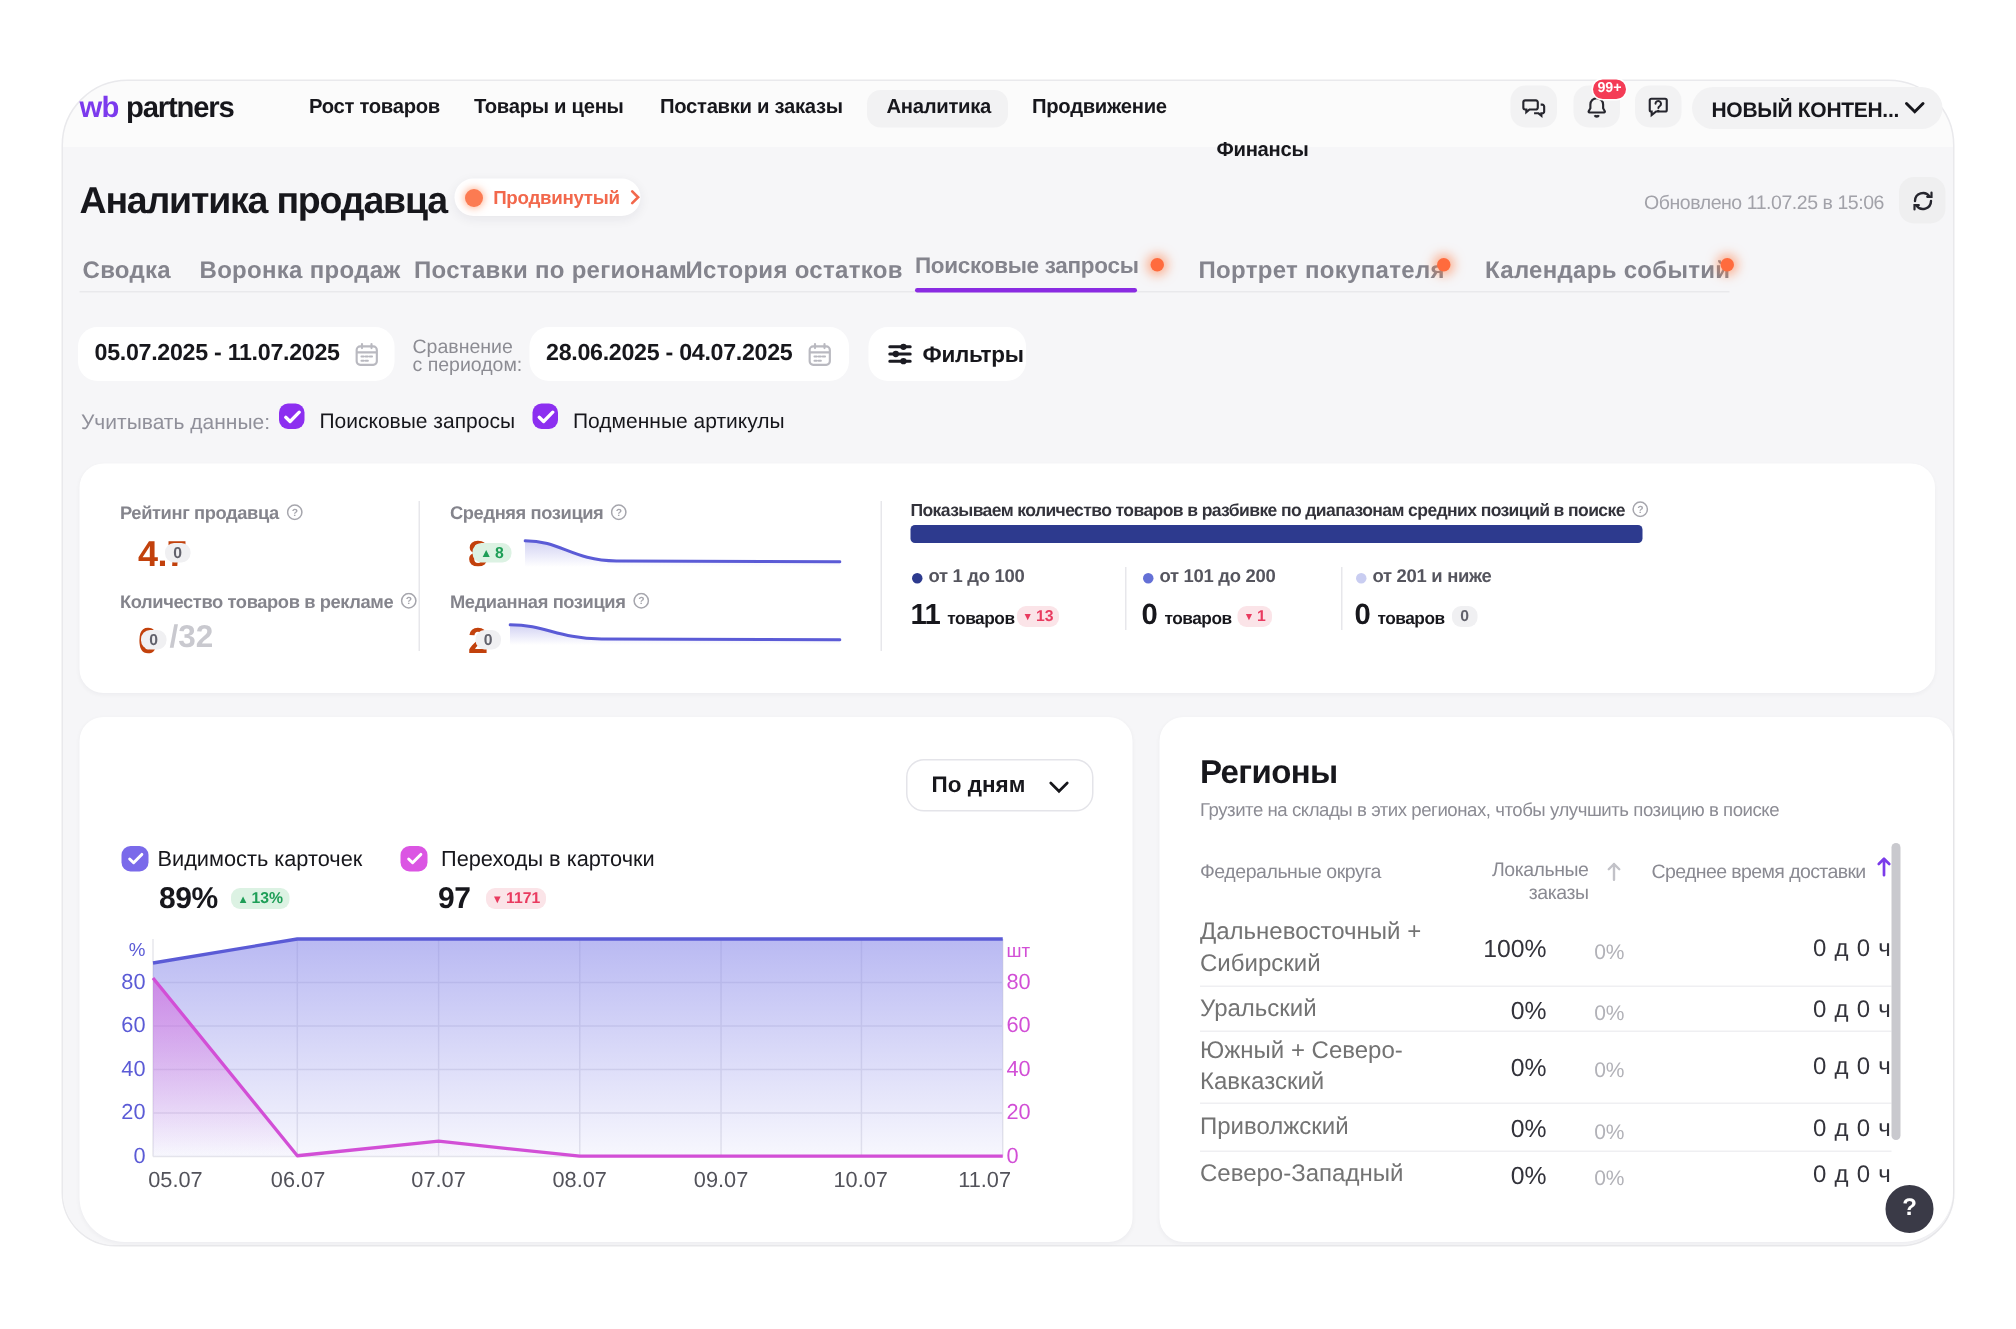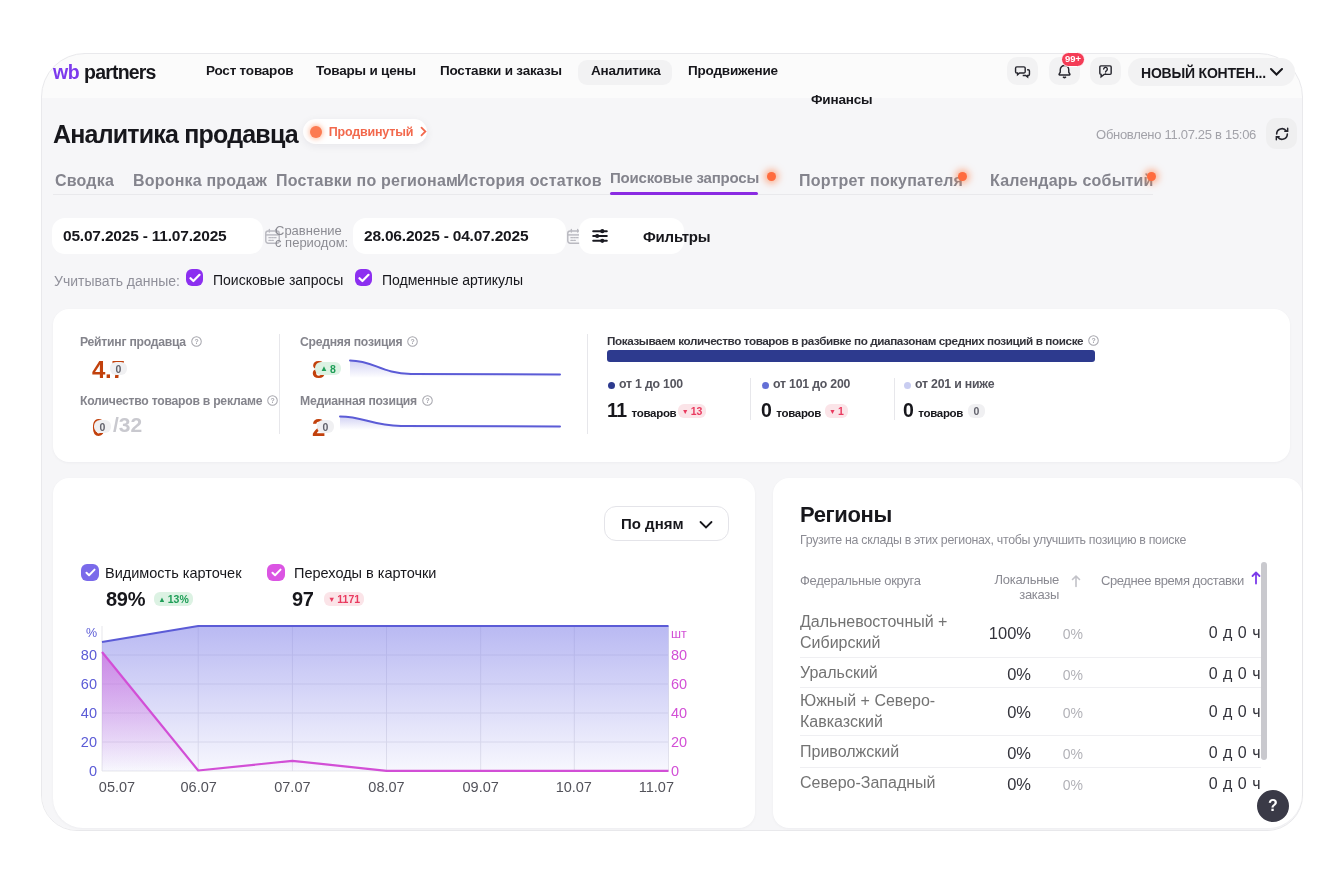--- a/index.html
+++ b/index.html
@@ -18,21 +18,21 @@
   .badge.green { background:#DCF2E3; color:#1E9E57; }
   .badge.red { background:#FBE4E8; color:#E93A5F; }
   .navitem { top:10px; font-size:13.5px; font-weight:700; color:#17171C; letter-spacing:-0.2px; }
   .hbtn { top:4px; width:31px; height:28px; background:#F2F2F3; border-radius:10px;
           display:flex; align-items:center; justify-content:center; }
   .tab { top:7px; font-size:16px; font-weight:700; color:#84848D; letter-spacing:0.2px; }
   .tabdot { top:7px; width:9px; height:9px; border-radius:50%; background:#FF6B3D;
             box-shadow:0 0 7px 2.5px rgba(255,125,70,0.6); }
   .inputbox { top:218px; height:36px; background:#fff; border-radius:13px; display:flex;
               align-items:center; padding:0 10px 0 11px; font-size:15.5px; font-weight:700;
-              color:#17171C; letter-spacing:-0.2px; justify-content:space-between;gap:28px; }
+              color:#17171C; letter-spacing:-0.2px; justify-content:space-between; }
   .calsvg { margin-left:9px; }
   .inputbox svg { flex:0 0 auto; }
   .cb { width:17px; height:17px; border-radius:6px; background:#8C2FF0; display:flex;
         align-items:center; justify-content:center; }
   .slabel { font-size:12.2px; color:#84848C; font-weight:700; letter-spacing:-0.25px; }
   .slabel .qi, .qi { vertical-align:-1px; margin-left:2px; }
   .bigv { font-size:24px; font-weight:800; color:#c2410c; letter-spacing:-0.3px;margin-left:12px; }
   .ldot { top:73px; width:7px; height:7px; border-radius:50%; }
   .ltext { top:68px; font-size:12.3px; color:#55555E; font-weight:700; letter-spacing:-0.2px; }
   .lval { top:90px; font-size:19.5px; font-weight:800; color:#17171C; letter-spacing:-0.5px; }

